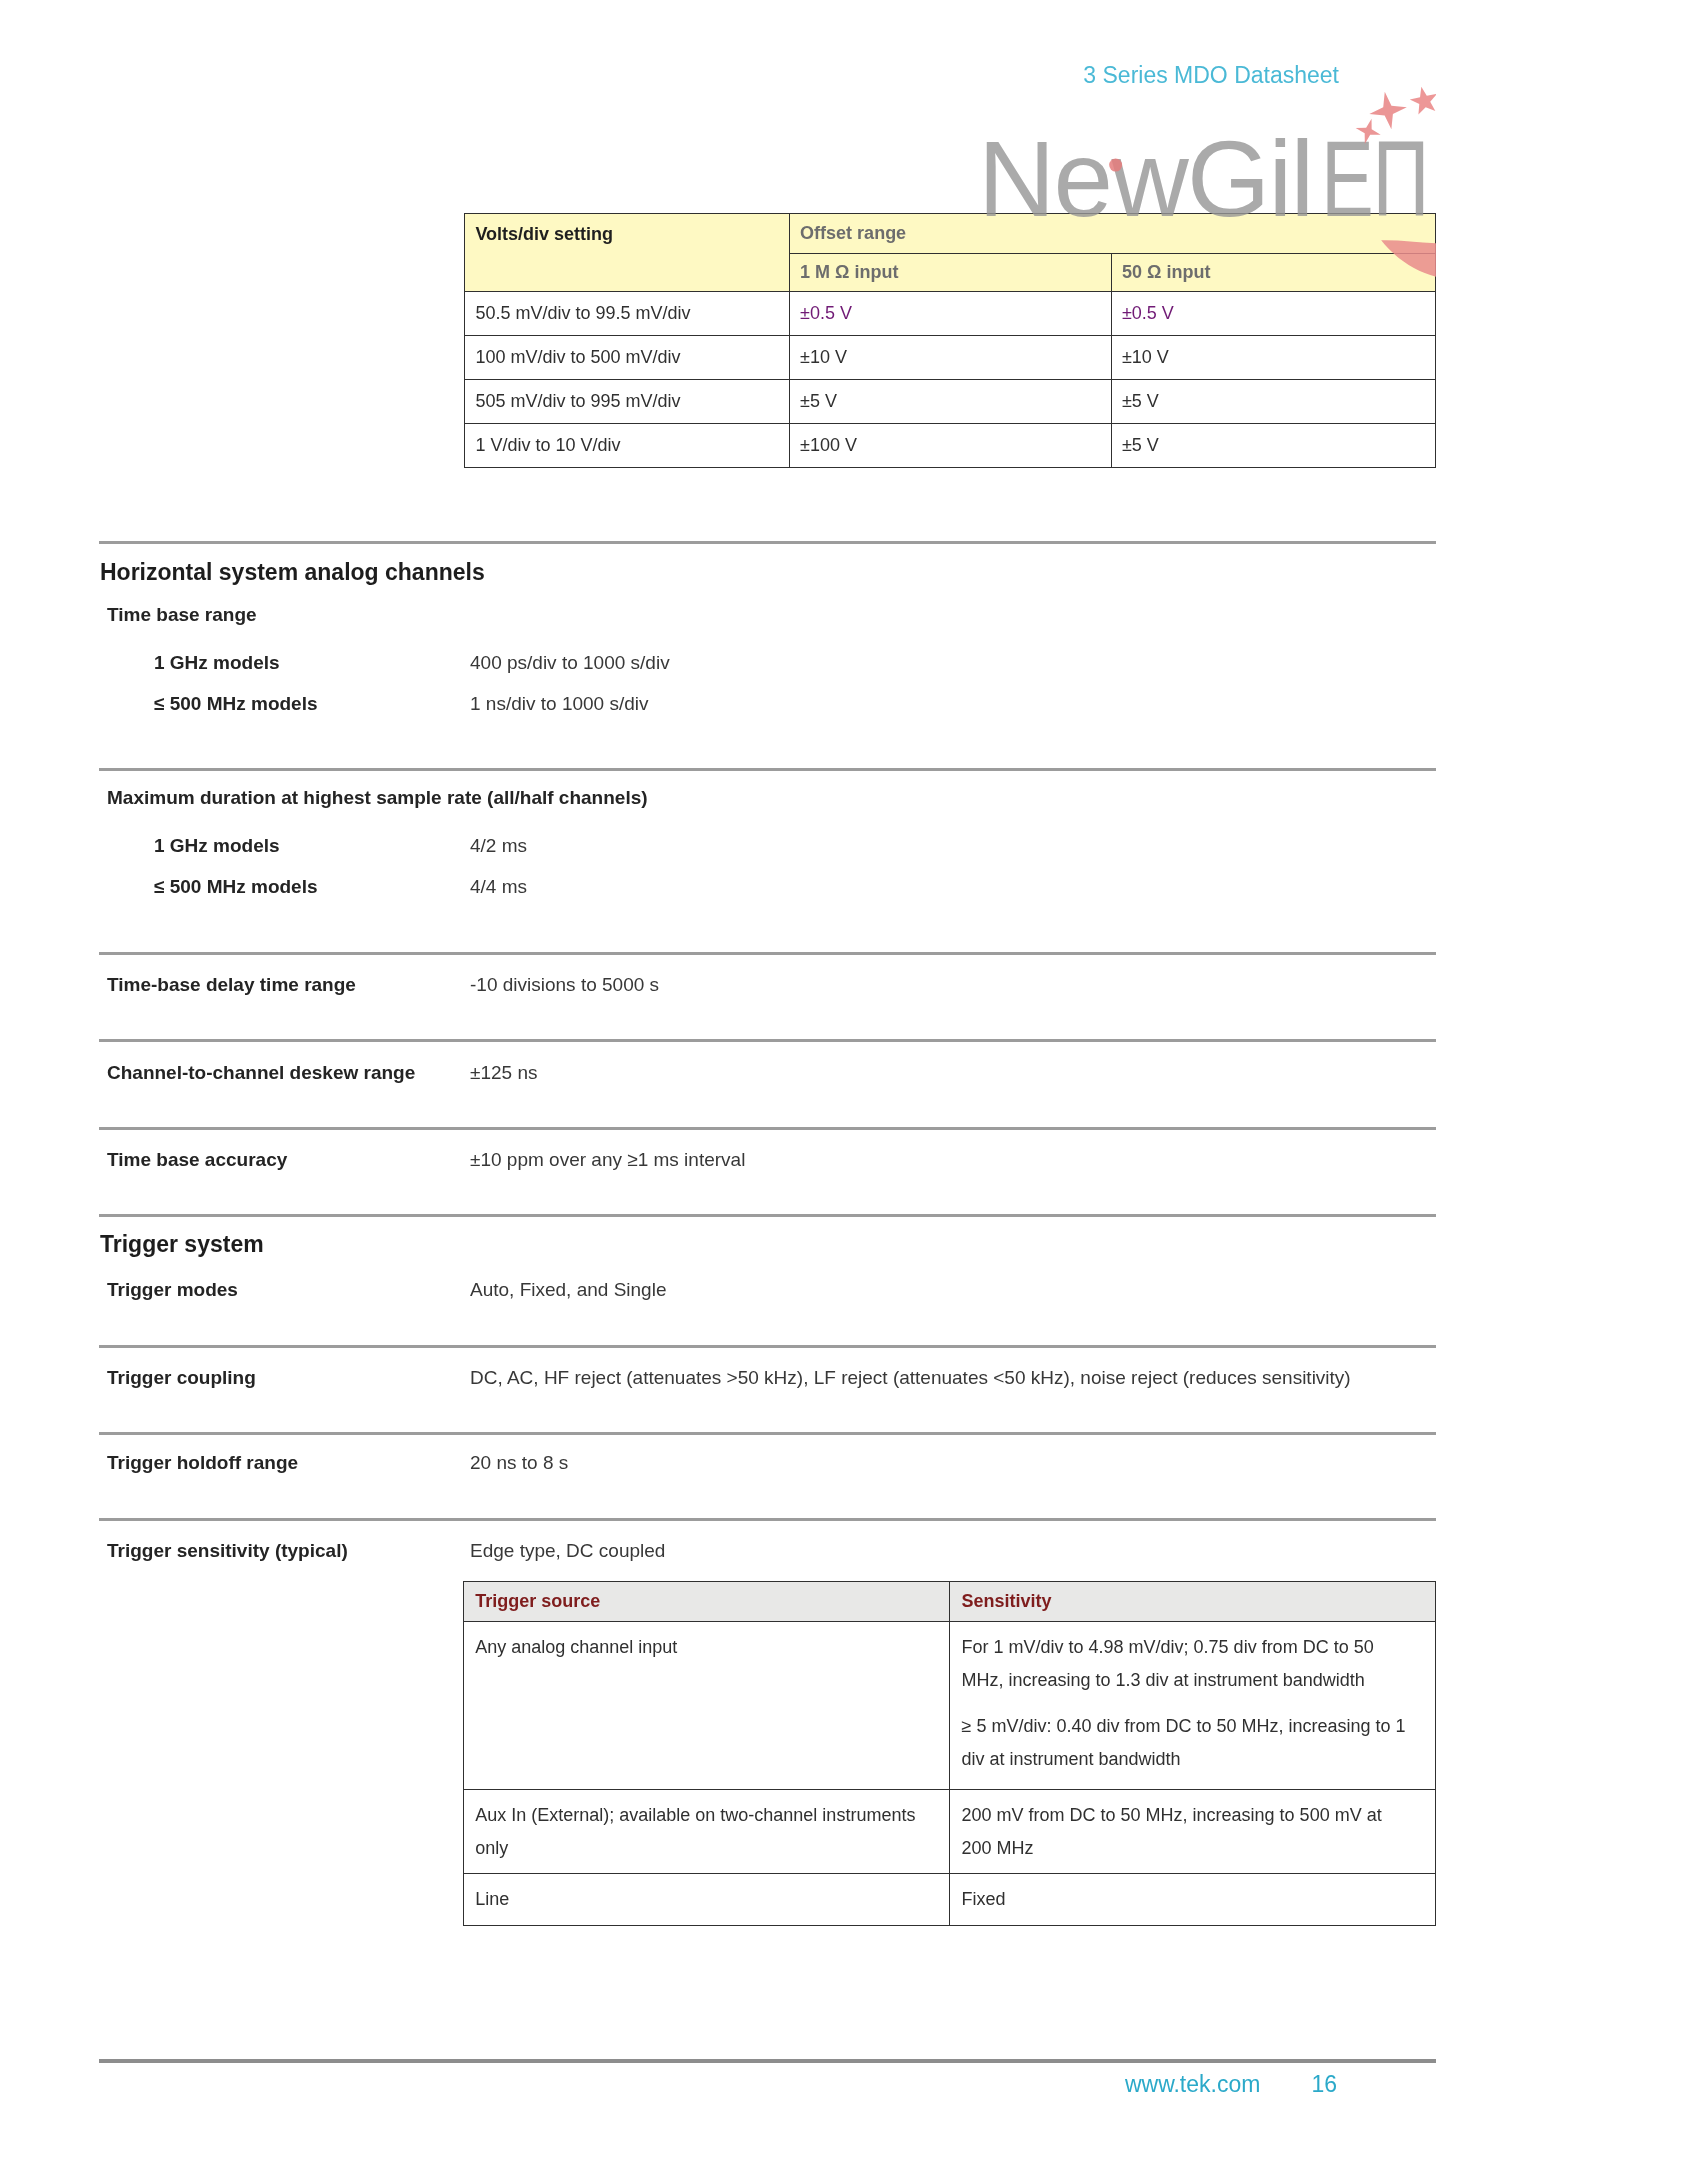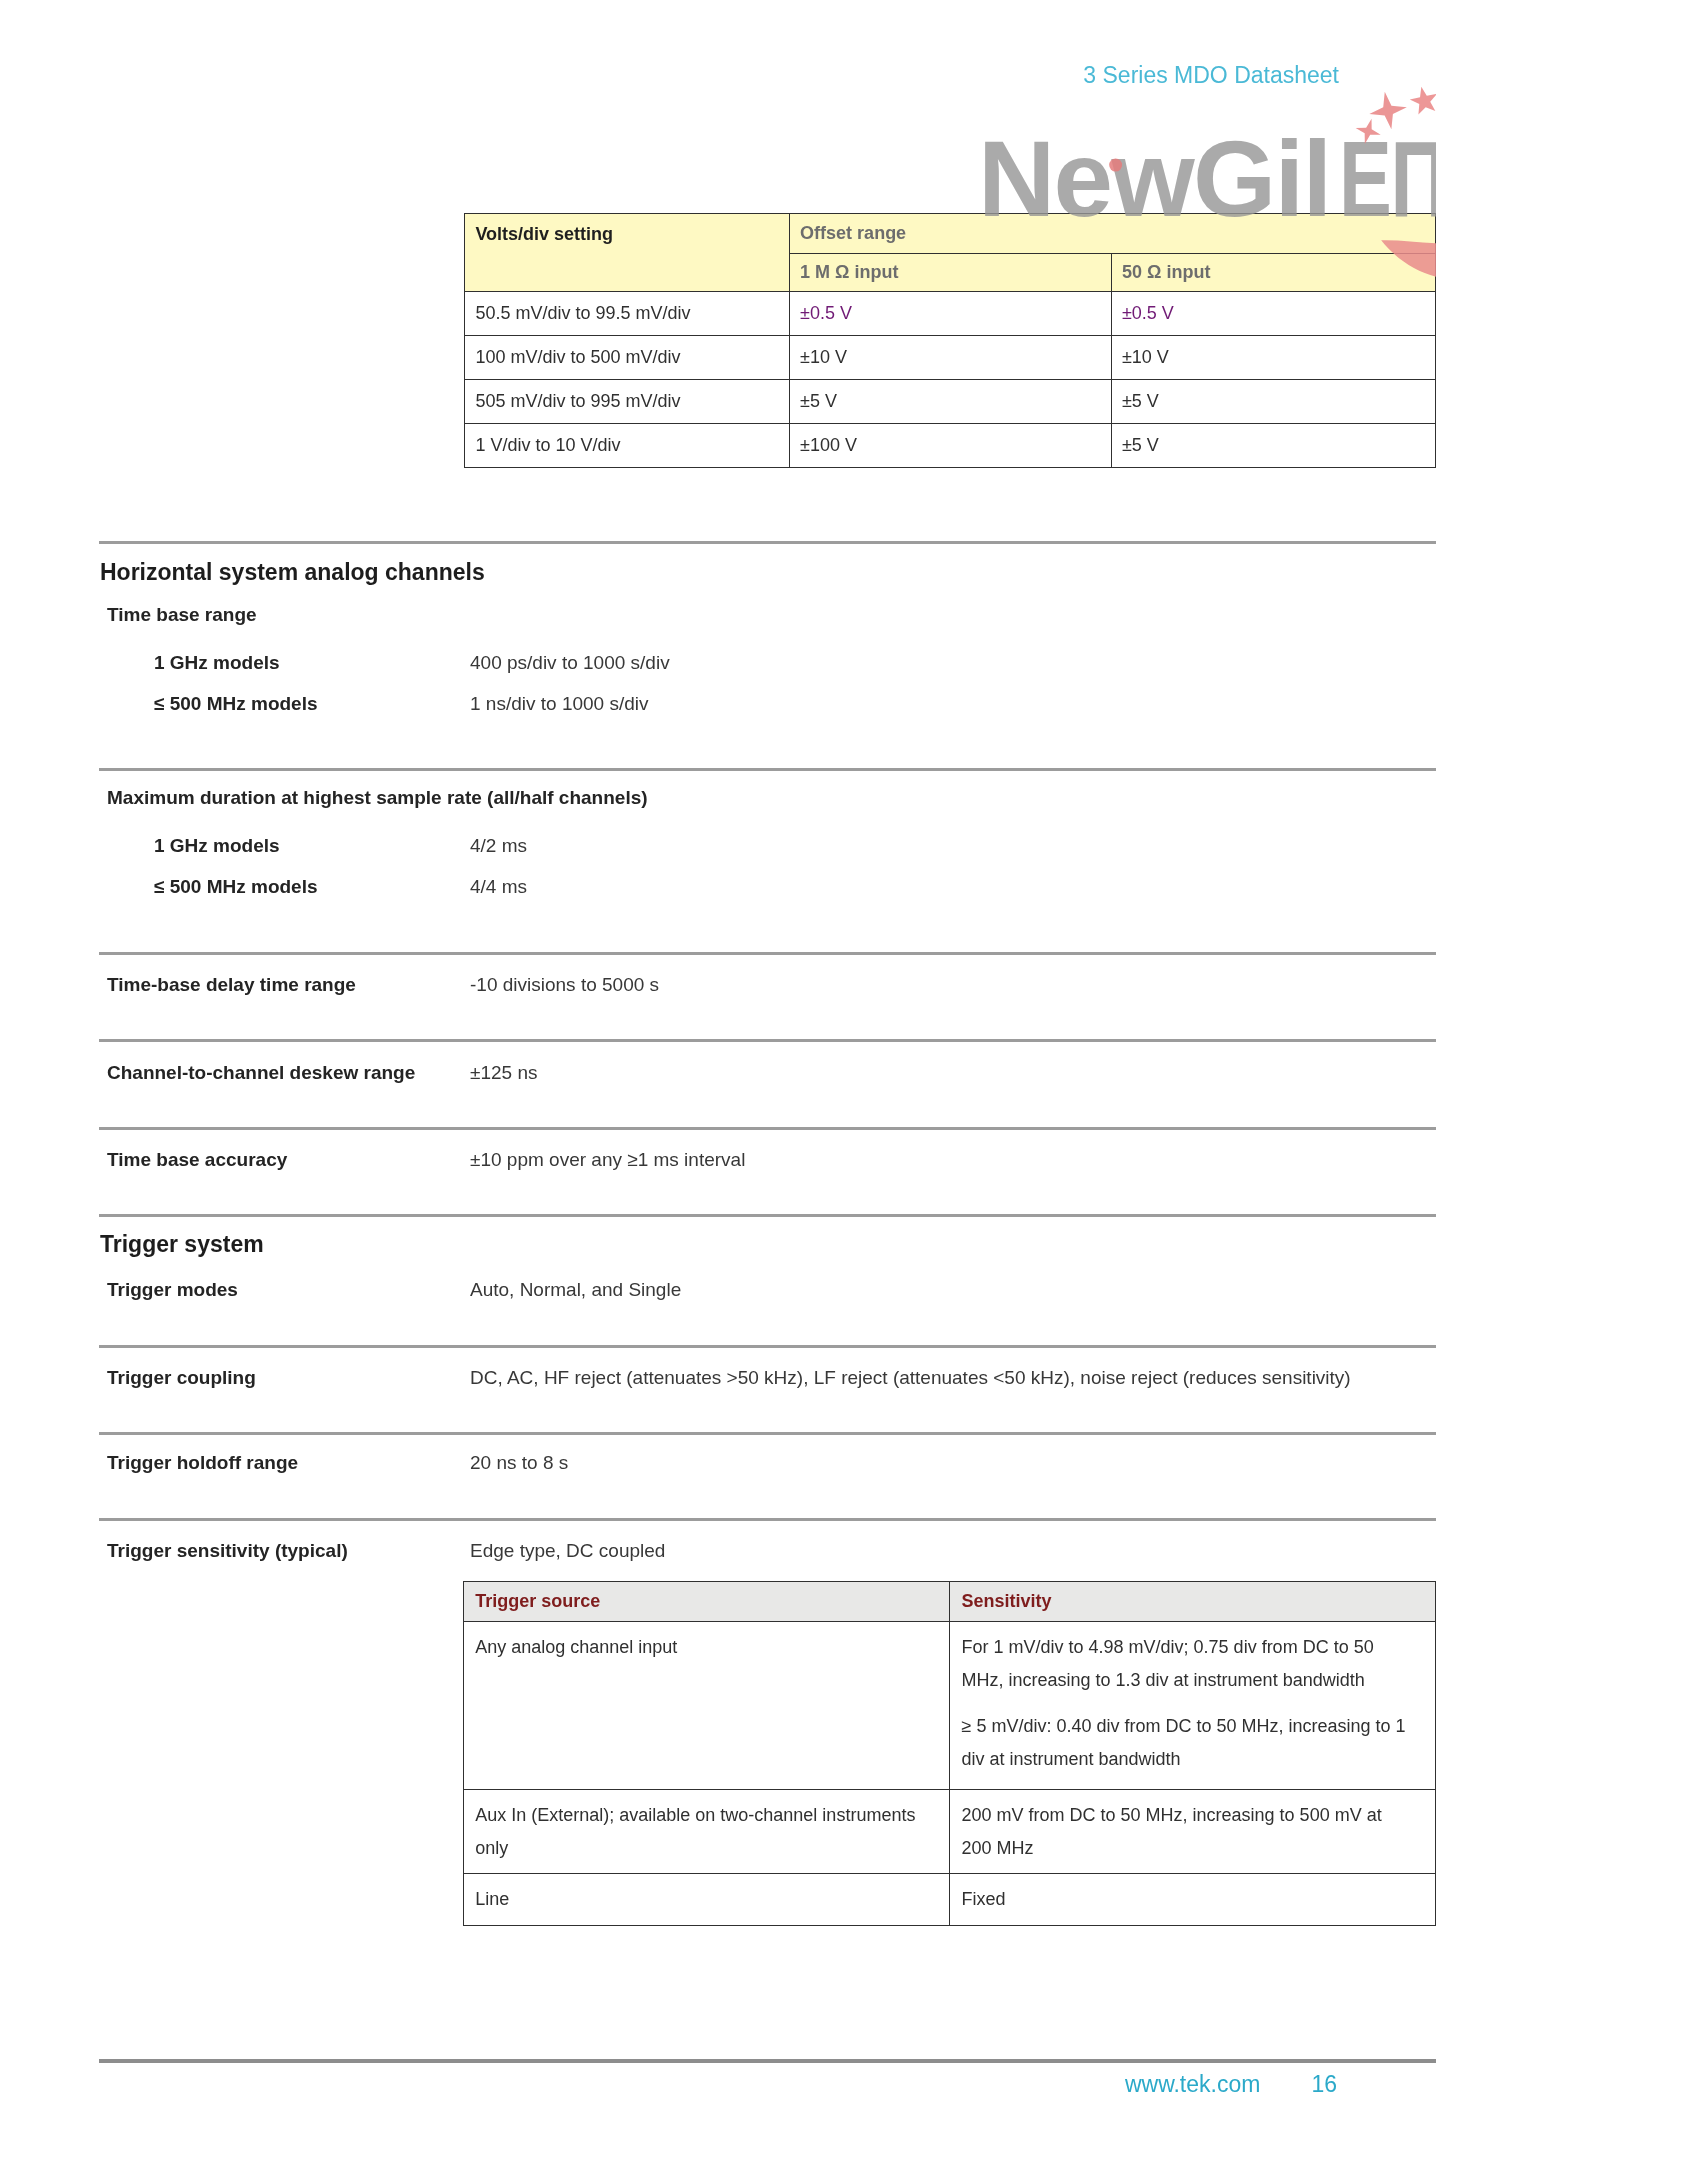--- a/index.html
+++ b/index.html
@@ -37,21 +37,21 @@
   .t2 th{background:#e8e8e7;font-weight:bold;color:#7f1d1d;height:37px;padding-left:11.2px;}
   .t2 td{vertical-align:top;padding:8.6px 28px 8.6px 11.2px;line-height:33px;color:#303030;}
   .t2 .r1 td{height:150px;}
   .t2 .r2 td{height:52px;}
   .t2 .r3 td{height:21px;}
   .t2 p{margin:0 0 13px 0;}
   .t2 p:last-child{margin-bottom:0;}
 
   
   .wm-text{position:absolute;left:978px;top:126px;z-index:5;font-size:107px;line-height:107px;
-           font-weight:bold;color:#969696;opacity:.8;letter-spacing:-1.7px;white-space:nowrap;}
+           font-weight:normal;color:#969696;opacity:.8;letter-spacing:-1.7px;white-space:nowrap;}
   .wm-suffix{display:inline-block;transform:scaleX(.74);transform-origin:0 50%;margin-left:8.6px;}
   .wm-art{position:absolute;left:1107px;top:82px;width:467px;height:212px;z-index:6;opacity:.85;}
 
   
   .footer{position:absolute;top:2071px;right:99px;display:flex;gap:51px;align-items:baseline;
           font-size:23px;color:#2ba9c9;white-space:nowrap;}
   .footer a{color:#2ba9c9;text-decoration:none;}
 </style>
 </head>
 <body>
@@ -142,21 +142,21 @@
   <div class="srow" style="top:1149px">
     <span class="lbl">Time base accuracy</span>
     <span class="val">±10 ppm over any ≥1 ms interval</span>
   </div>
 
   <div class="rule" style="top:1214px"></div>
   <div class="sec-title" style="top:1231px">Trigger system</div>
 
   <div class="srow" style="top:1279px">
     <span class="lbl">Trigger modes</span>
-    <span class="val">Auto, Normal, and Single</span>
+    <span class="val">Auto, Fixed, and Single</span>
   </div>
 
   <div class="rule" style="top:1345px"></div>
   <div class="srow" style="top:1367px">
     <span class="lbl">Trigger coupling</span>
     <span class="val">DC, AC, HF reject (attenuates &gt;50 kHz), LF reject (attenuates &lt;50 kHz), noise reject (reduces sensitivity)</span>
   </div>
 
   <div class="rule" style="top:1432px"></div>
   <div class="srow" style="top:1452px">

